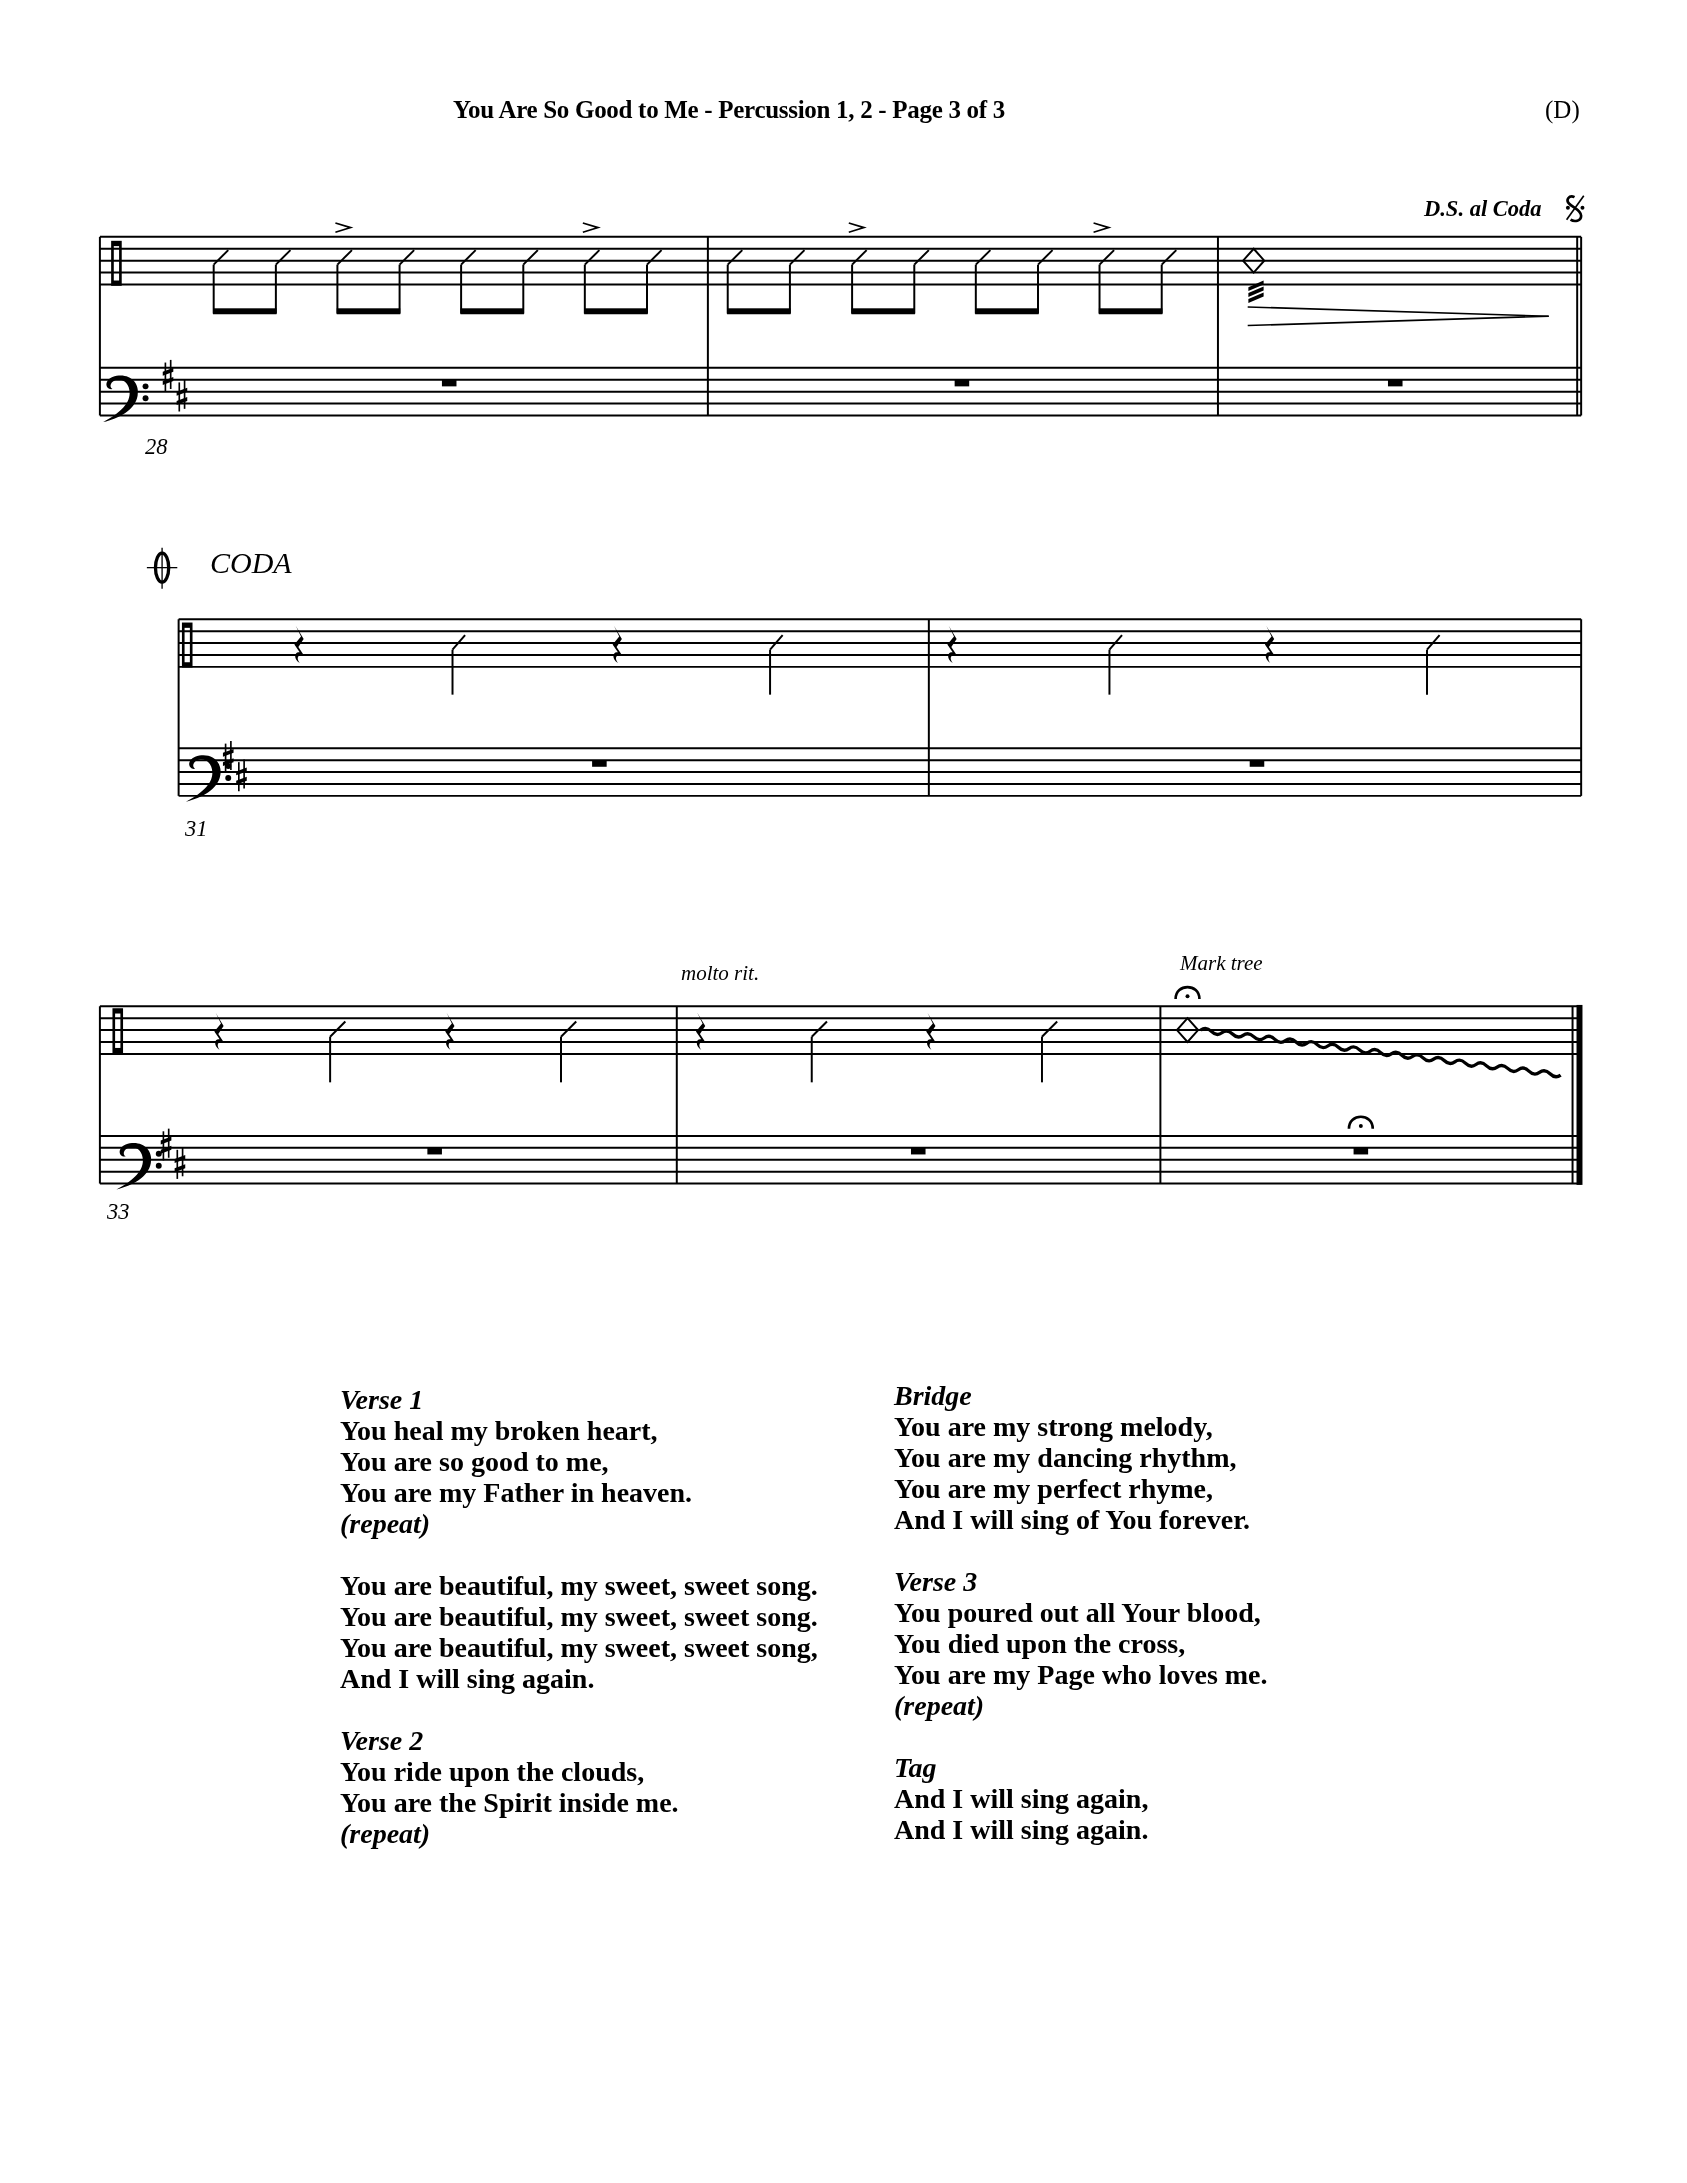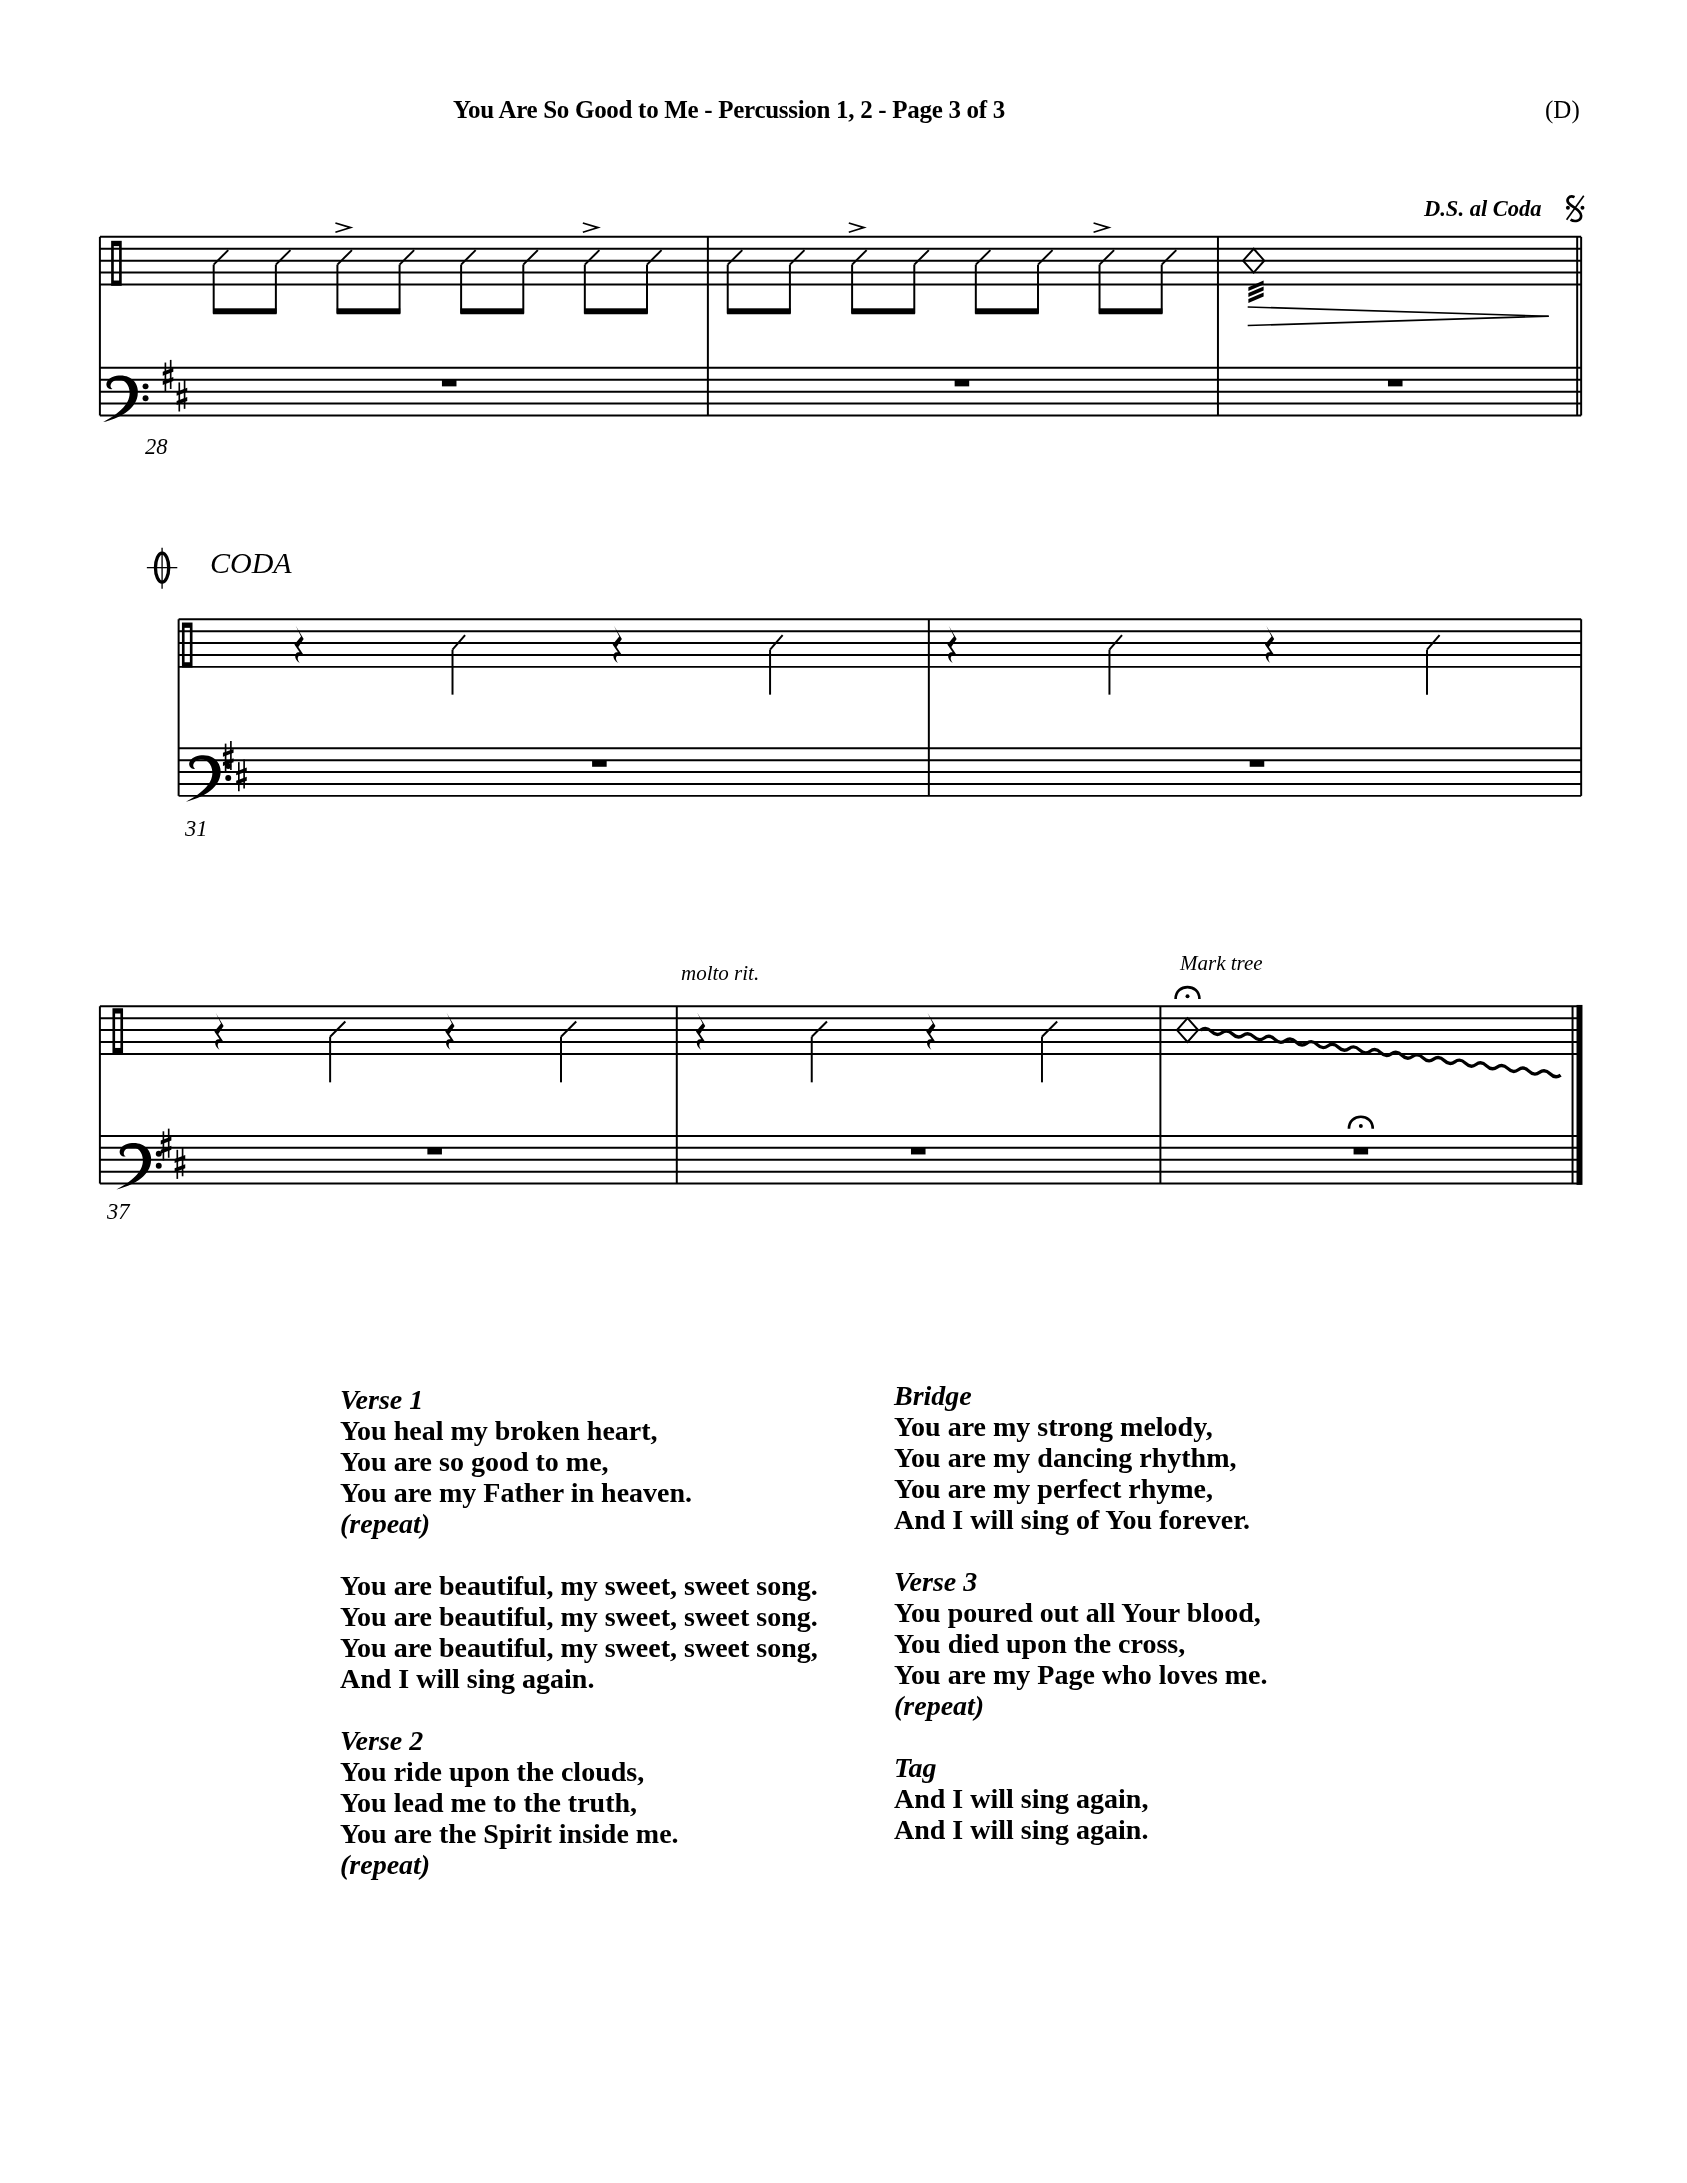--- a/index.html
+++ b/index.html
@@ -24,21 +24,21 @@
 <div class="abs key">(D)</div>
 
 <div class="abs ds" style="left:1424px;top:196px;">D.S. al Coda</div>
 <div class="abs mnum" style="left:107px;top:434px;margin-left:38px;">28</div>
 
 <div class="abs coda-label" style="left:210px;top:546px;">CODA</div>
 <div class="abs mnum" style="left:185px;top:816px;">31</div>
 
 <div class="abs dir" style="left:681px;top:961px;">molto rit.</div>
 <div class="abs dir" style="left:1180px;top:951px;">Mark tree</div>
-<div class="abs mnum" style="left:107px;top:1199px;">37</div>
+<div class="abs mnum" style="left:107px;top:1199px;">33</div>
 
 <svg class="score" width="1687" height="1257" viewBox="0 0 2550 1900">
   <defs>
     <g id="staff5">
       <line x1="0" y1="0" x2="1" y2="0"></line>
     </g>
 
     <g id="bassclef">
       <path d="M20,8 C42,0 62,14 58,36 C54,58 30,70 6,76 C28,64 46,50 46,32 C46,18 36,10 26,12 C18,14 14,22 20,26 C10,28 6,14 20,8 Z" fill="#000"></path>
       <circle cx="70" cy="22" r="4.5" fill="#000"></circle>
@@ -281,21 +281,20 @@
   </div>
   <div class="block">
     <div>You are beautiful, my sweet, sweet song.</div>
     <div>You are beautiful, my sweet, sweet song.</div>
     <div>You are beautiful, my sweet, sweet song,</div>
     <div>And I will sing again.</div>
   </div>
   <div class="block">
     <div class="head">Verse 2</div>
     <div>You ride upon the clouds,</div>
-    <div>You lead me to the truth,</div>
     <div>You are the Spirit inside me.</div>
     <div class="rep">(repeat)</div>
   </div>
 </div>
 
 <div class="lyrics-col" style="left:894px;top:1380px;">
   <div class="block">
     <div class="head">Bridge</div>
     <div>You are my strong melody,</div>
     <div>You are my dancing rhythm,</div>

